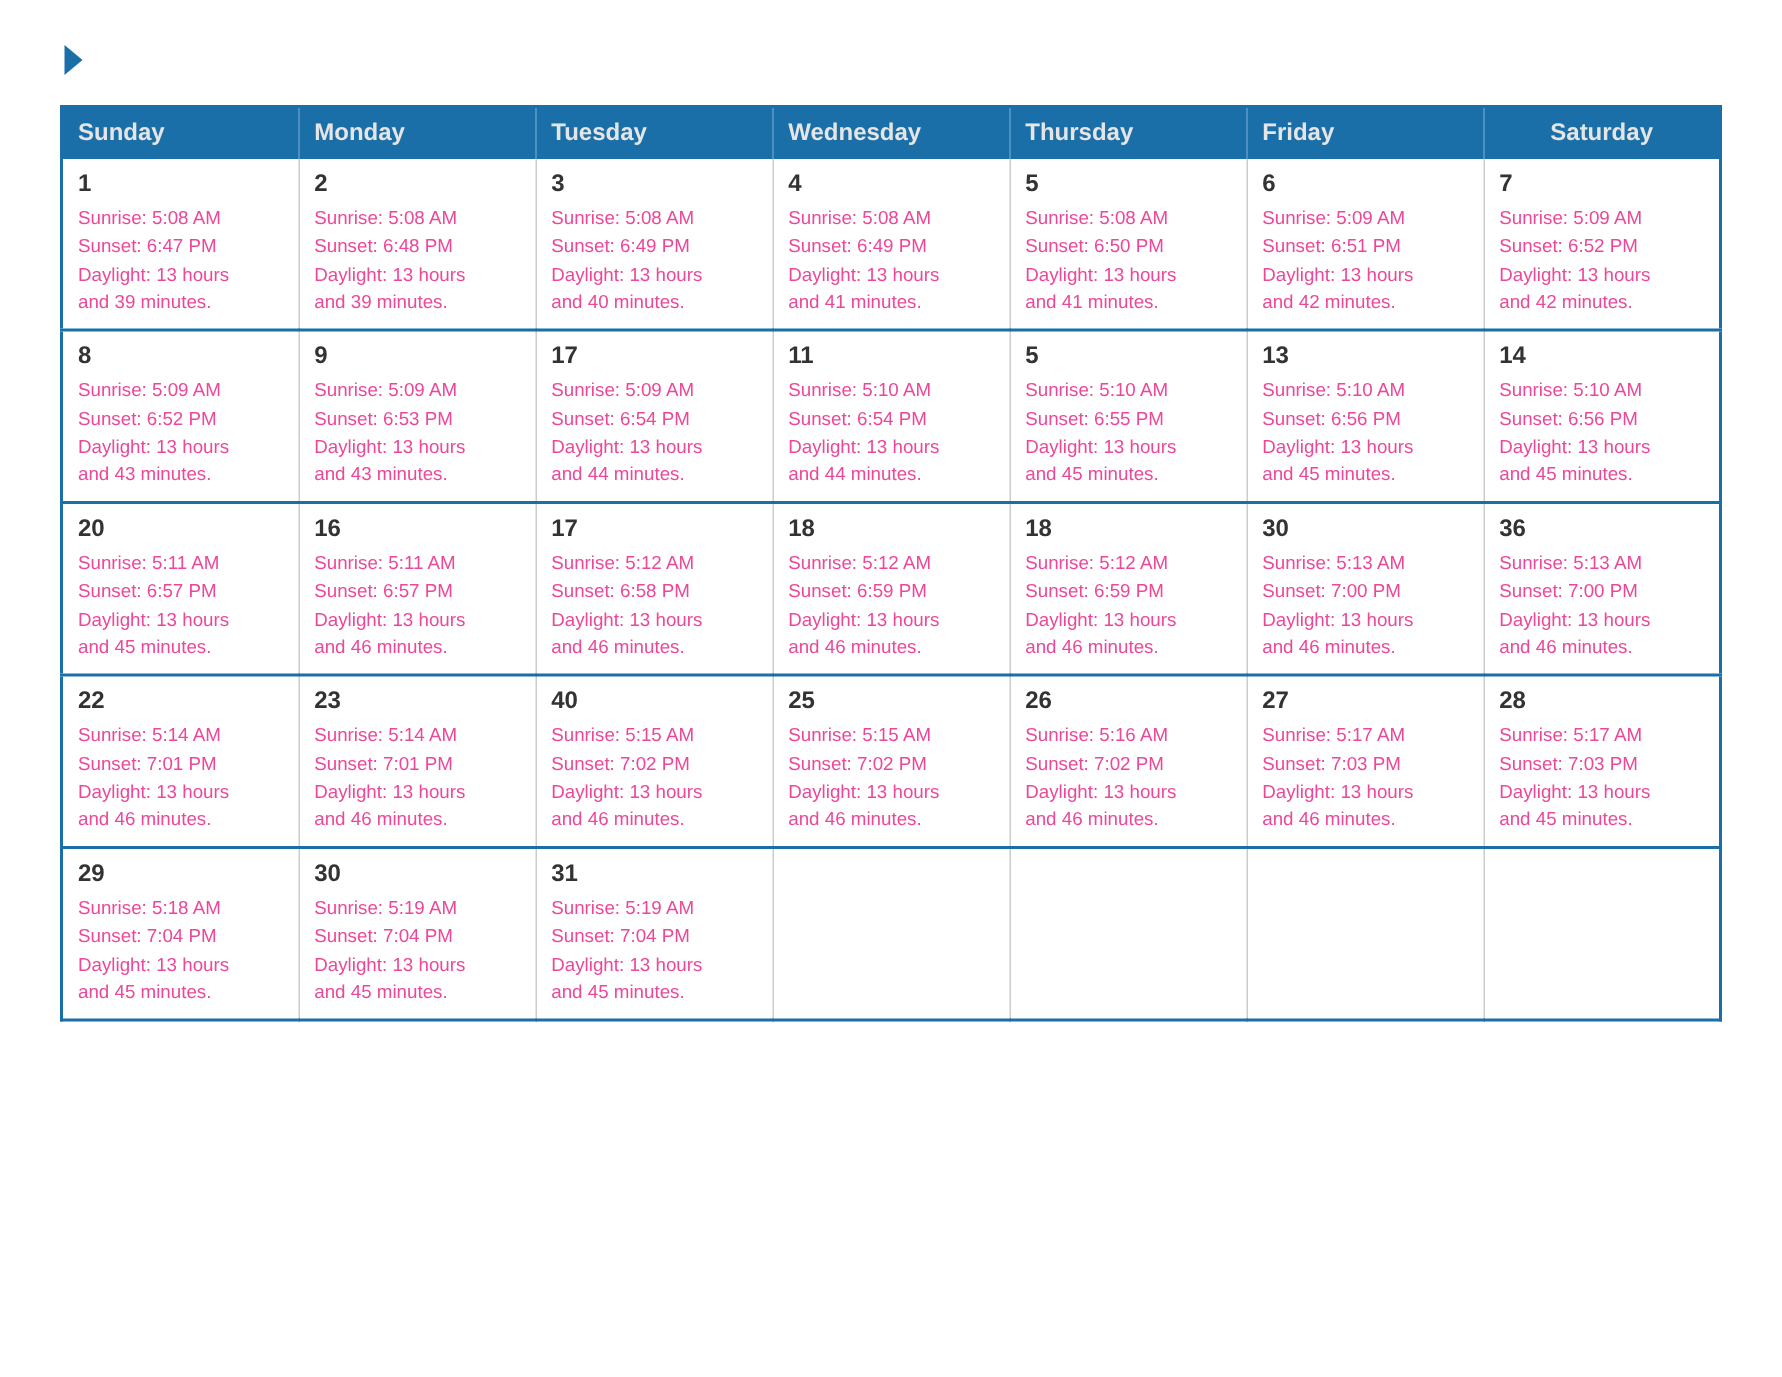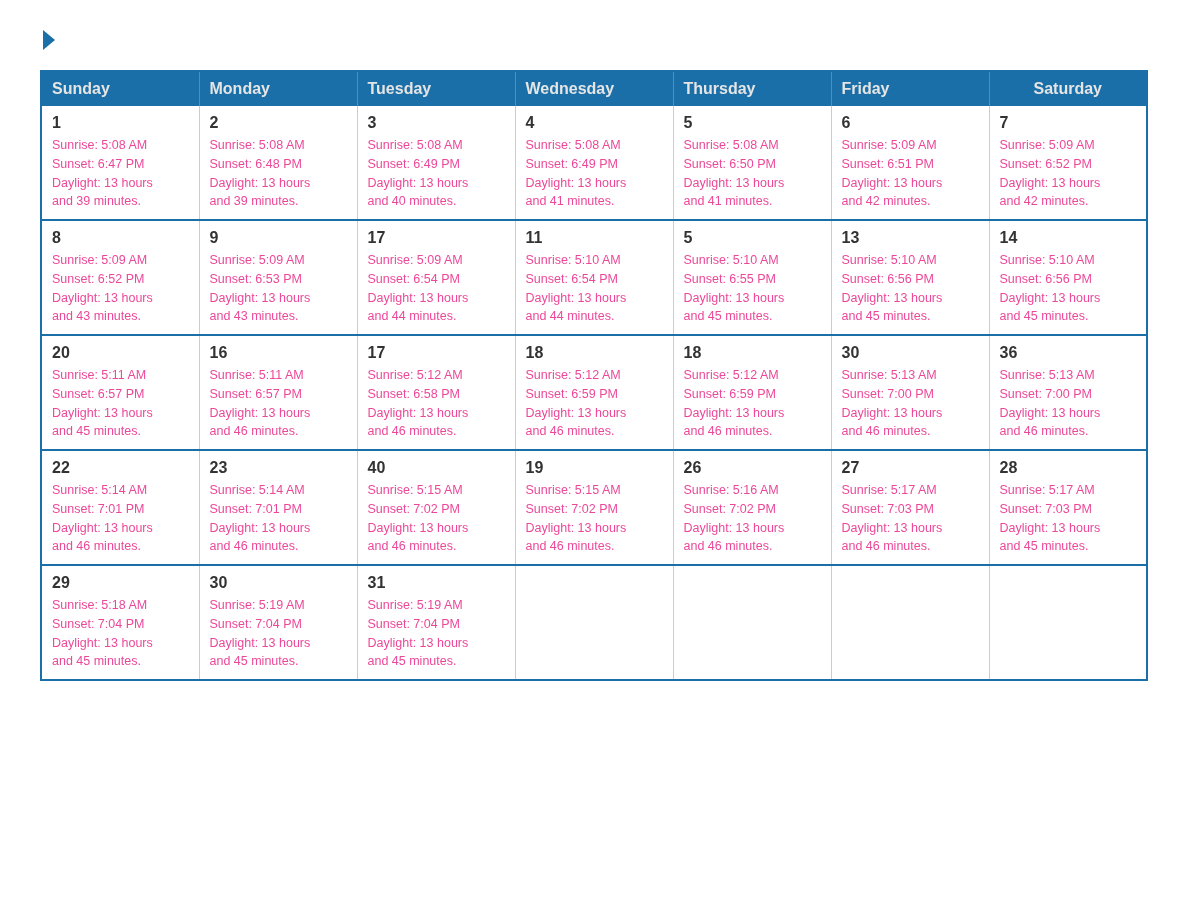--- a/index.html
+++ b/index.html
@@ -240,21 +240,21 @@
         </td>
         <td>
           <span class="day-number">23</span>
           <span class="day-info">Sunrise: 5:14 AM<br>Sunset: 7:01 PM<br>Daylight: 13 hours<br>and 46 minutes.</span>
         </td>
         <td>
           <span class="day-number">40</span>
           <span class="day-info">Sunrise: 5:15 AM<br>Sunset: 7:02 PM<br>Daylight: 13 hours<br>and 46 minutes.</span>
         </td>
         <td>
-          <span class="day-number">19</span>
+          <span class="day-number">25</span>
           <span class="day-info">Sunrise: 5:15 AM<br>Sunset: 7:02 PM<br>Daylight: 13 hours<br>and 46 minutes.</span>
         </td>
         <td>
           <span class="day-number">26</span>
           <span class="day-info">Sunrise: 5:16 AM<br>Sunset: 7:02 PM<br>Daylight: 13 hours<br>and 46 minutes.</span>
         </td>
         <td>
           <span class="day-number">27</span>
           <span class="day-info">Sunrise: 5:17 AM<br>Sunset: 7:03 PM<br>Daylight: 13 hours<br>and 46 minutes.</span>
         </td>

